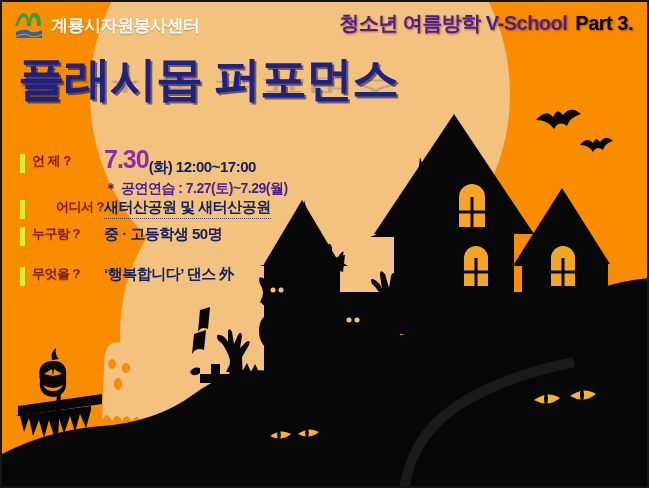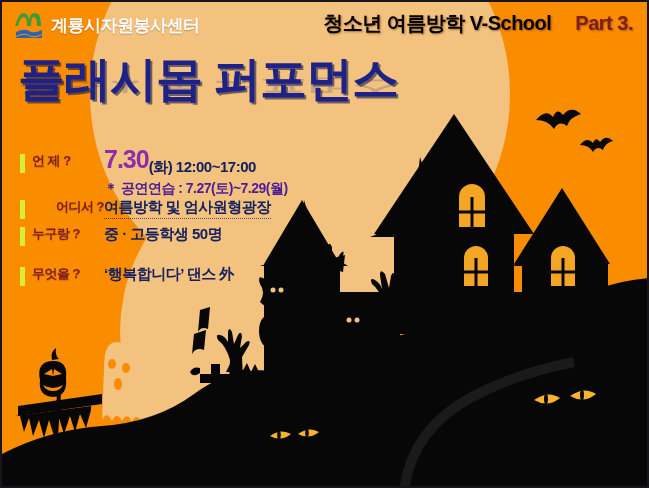--- a/index.html
+++ b/index.html
@@ -49,22 +49,22 @@
     letter-spacing:-0.5px;
     text-shadow:0 1px 1px rgba(120,50,0,.35);
     white-space:nowrap;
   }
   .series{
     position:absolute;right:14px;top:8px;
     font-size:20px;font-weight:bold;white-space:nowrap;
     letter-spacing:-0.5px;
     z-index:10;
   }
-  .series .yellow{color:#000000;text-shadow:1px 1px 2px rgba(110,45,0,.55);}
-  .series .white{color:#7f1d1d;text-shadow:1px 1px 2px rgba(110,45,0,.55);margin-left:24px;}
+  .series .yellow{color:#4c1d95;text-shadow:1px 1px 2px rgba(110,45,0,.55);}
+  .series .white{color:#000000;text-shadow:1px 1px 2px rgba(110,45,0,.55);margin-left:8px;}
 
   
   .title-wrap{position:absolute;left:16px;top:52px;z-index:11;}
   .title{
     font-size:47px;font-weight:bold;color:#1E2288;
     letter-spacing:-1px;line-height:1.05;white-space:nowrap;
     text-shadow:2px 2px 0 rgba(10,12,60,.55);
   }
   .title-reflection{
     font-size:47px;font-weight:bold;
@@ -208,21 +208,21 @@
       <div class="label">언  제 ?</div>
       <div>
         <span class="date-big">7.30</span><span class="date-rest">(화) 12:00~17:00</span>
       </div>
     </div>
     <div class="subnote">＊ 공연연습 : 7.27(토)~7.29(월)</div>
 
     <div class="row row-where">
       <div class="bar"></div>
       <div class="label">어디서 ?</div>
-      <div class="value underline-dots">여름방학 및 엄사원형광장</div>
+      <div class="value underline-dots">새터산공원 및 새터산공원</div>
     </div>
 
     <div class="row row-who">
       <div class="bar"></div>
       <div class="label">누구랑 ?</div>
       <div class="value">중 · 고등학생 50명</div>
     </div>
 
     <div class="row row-what">
       <div class="bar"></div>

